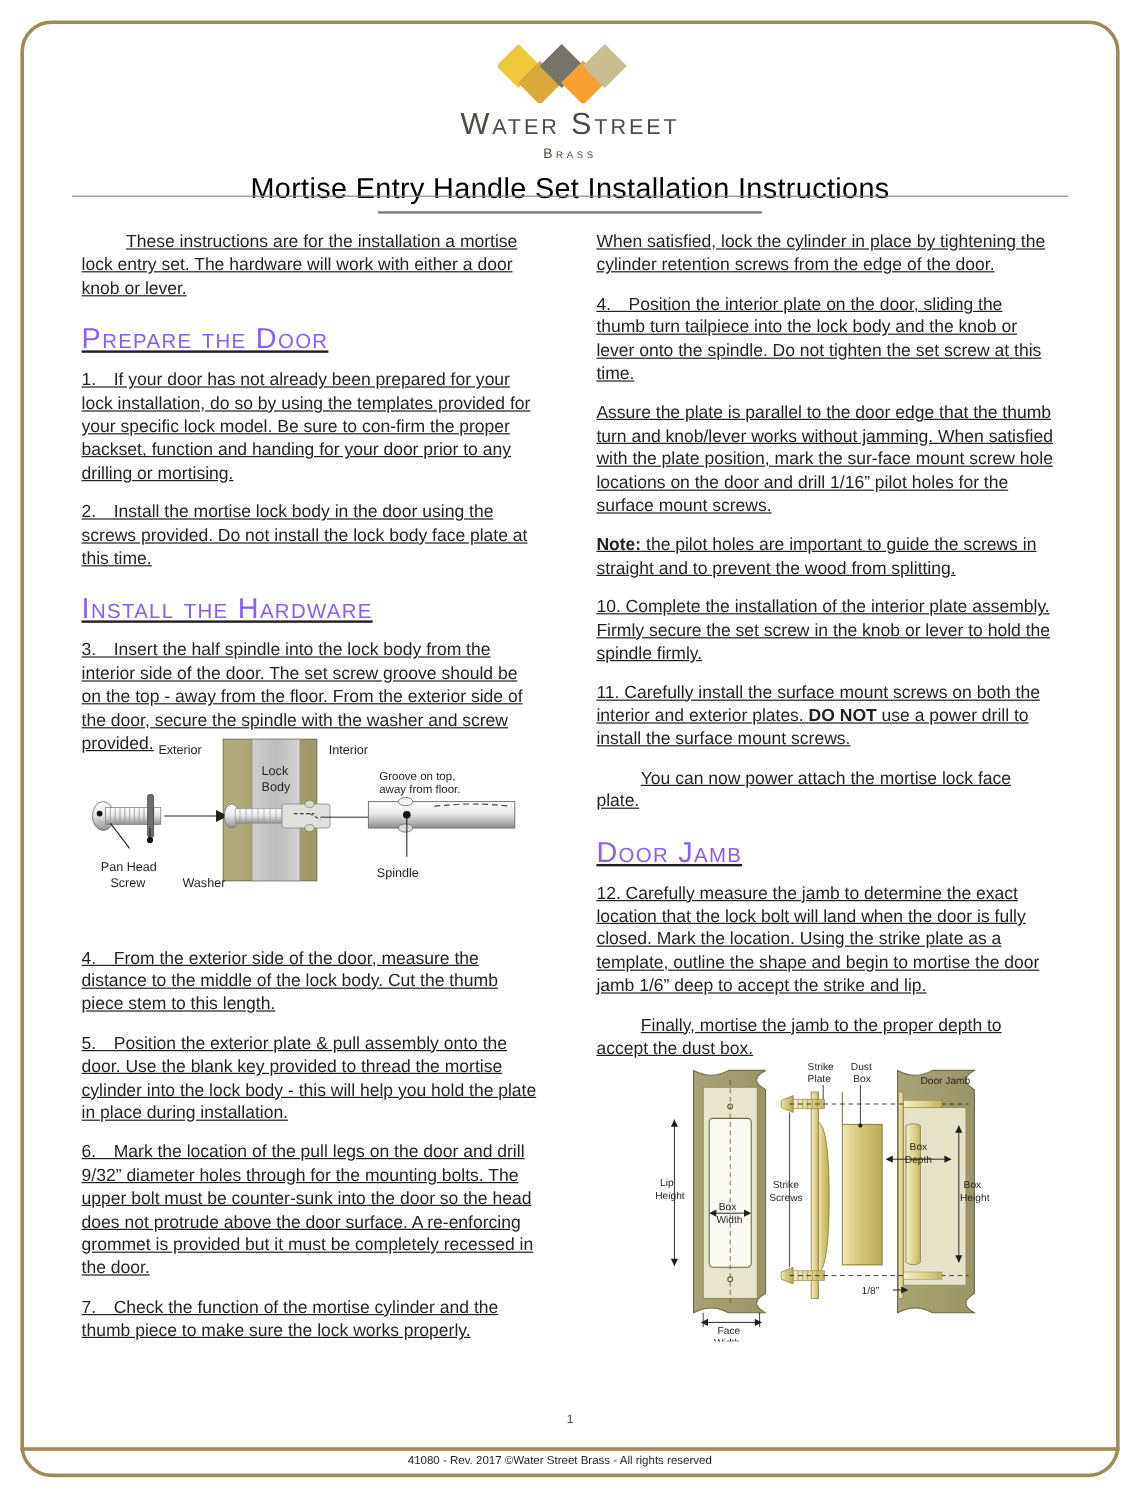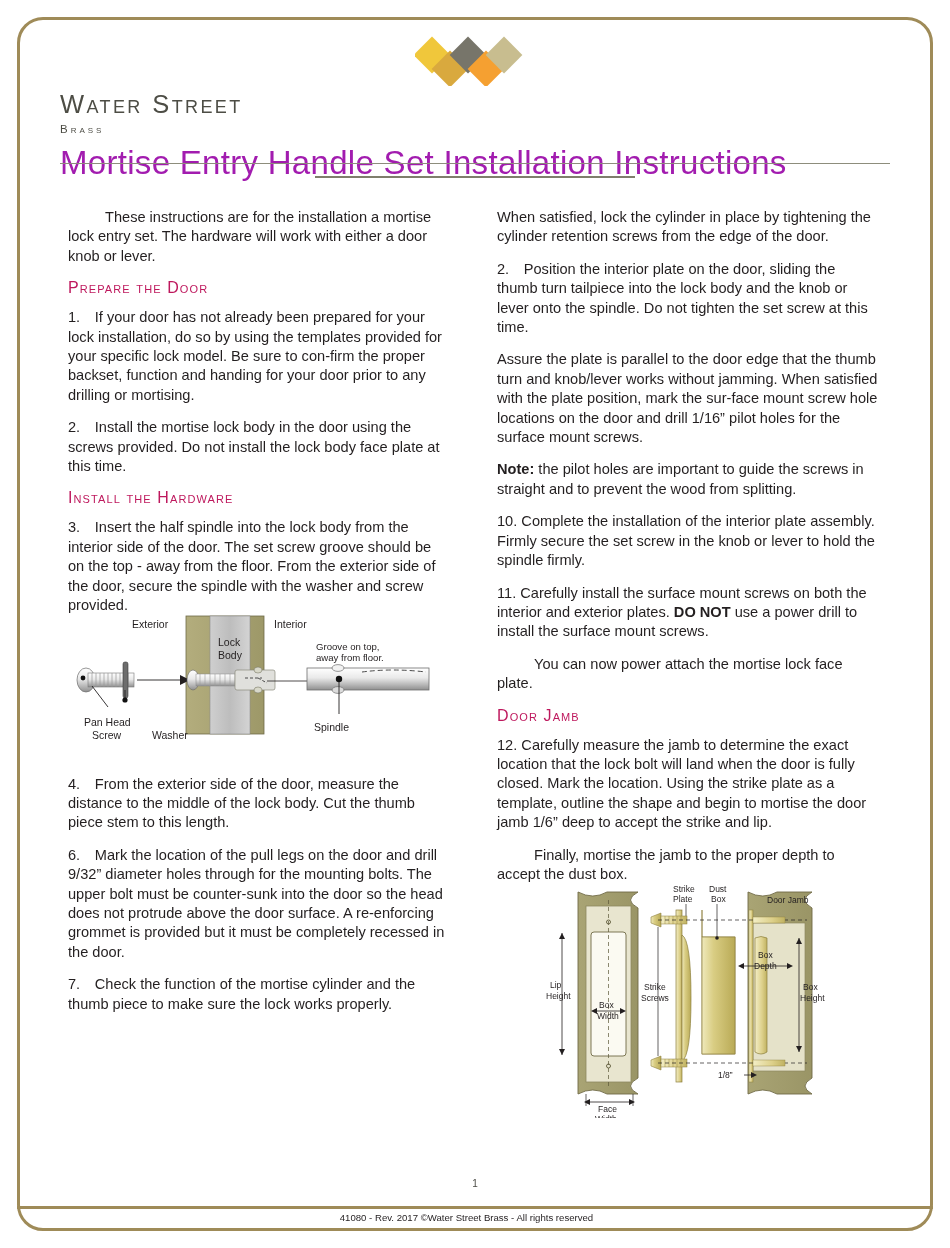--- a/index.html
+++ b/index.html
@@ -12,48 +12,48 @@
   }
   .page{position:absolute;inset:0;}
   .frame{
     position:absolute;
     left:17px;top:17px;right:17px;bottom:17px;
     border:3px solid #9f8b58;
     border-radius:26px;
     box-sizing:border-box;
   }
   
-  .header{position:absolute;left:60px;top:30px;width:830px;}
+  .header{position:absolute;left:60px;top:30px;width:830px;text-align:center;}
   .logo{width:120px;height:56px;margin:0 auto 6px;display:block;}
   .brand{
     font-size:25.5px;letter-spacing:2.4px;color:#4d4d45;
     font-variant:small-caps;line-height:1;margin:0;font-weight:400;
   }
   .sub{
     font-size:11.5px;letter-spacing:3px;color:#4d4d45;margin-top:5px;
     font-variant:small-caps;
   }
   .doctitle{
-    font-size:33px;color:#a21caf;margin-top:9px;letter-spacing:.3px;
+    font-size:24px;color:#000000;margin-top:9px;letter-spacing:.3px;
     font-weight:400;
   }
   .rule1{
     position:absolute;left:60px;top:163px;width:830px;height:1px;background:#8d8d7c;
   }
   .rule2{
     position:absolute;left:315px;top:176px;width:320px;height:2px;background:#7e7e6c;
   }
   
-  .col{position:absolute;top:208px;width:381px;}
+  .col{position:absolute;top:193px;width:381px;text-decoration:underline;}
   .col.left{left:68px;}
   .col.right{left:497px;}
   p{margin:0 0 13px 0;font-size:14.6px;line-height:1.33;}
   p.ind{text-indent:37px;}
   h2{
-    font-size:16px;color:#be185d;margin:8px 0 11px 0;font-weight:400;
+    font-size:24px;color:#8b5cf6;margin:18px 0 11px 0;font-weight:400;
     font-variant:small-caps;letter-spacing:1.1px;
   }
   b{font-weight:700;text-align:right;}
   
   .fig1{position:absolute;left:62px;top:608px;width:392px;height:136px;}
   .fig2{position:absolute;left:545px;top:880px;width:310px;height:238px;}
   
   .pagenum{
     position:absolute;left:0;right:0;top:1178px;text-align:center;
     font-size:10px;color:#4a4a44;
@@ -93,27 +93,28 @@
     <p class="ind">These instructions are for the installation a mortise lock entry set. The hardware will work with either a door knob or lever.</p>
     <h2>Prepare the Door</h2>
     <p>1. If your door has not already been prepared for your lock installation, do so by using the templates provided for your specific lock model. Be sure to con-firm the proper backset, function and handing for your door prior to any drilling or mortising.</p>
     <p>2. Install the mortise lock body in the door using the screws provided. Do not install the lock body face plate at this time.</p>
     <h2>Install the Hardware</h2>
     <p>3. Insert the half spindle into the lock body from the interior side of the door.  The set screw groove should be on the top - away from the floor. From the exterior side of the door, secure the spindle with the washer and screw provided.</p>
 
     <div style="height:146px"></div>
 
     <p>4. From the exterior side of the door, measure the distance to the middle of the lock body.  Cut the thumb piece stem to this length.</p>
+    <p>5. Position the exterior plate &amp; pull assembly onto the door. Use the blank key provided to thread the mortise cylinder into the lock body - this will help you hold the plate in place during installation.</p>
     <p>6. Mark the location of the pull legs on the door and drill 9/32” diameter holes through for the mounting bolts.  The upper bolt must be counter-sunk into the door so the head does not protrude above the door surface.  A re-enforcing grommet is provided but it must be completely recessed in the door.</p>
     <p>7. Check the function of the mortise cylinder and the thumb piece to make sure the lock works properly.</p>
   </div>
 
   <div class="col right">
     <p>When satisfied, lock the cylinder in place by tightening the cylinder retention screws from the edge of the door.</p>
-    <p>2. Position the interior plate on the door, sliding the thumb turn tailpiece into the lock body and the knob or lever onto the spindle. Do not tighten the set screw at this time.</p>
+    <p>4. Position the interior plate on the door, sliding the thumb turn tailpiece into the lock body and the knob or lever onto the spindle. Do not tighten the set screw at this time.</p>
     <p>Assure the plate is parallel to the door edge that  the thumb turn and knob/lever works without jamming. When satisfied with the plate position, mark the sur-face mount screw hole locations on the door and drill 1/16” pilot holes for the surface mount screws.</p>
     <p><b>Note:</b><span> the pilot holes are important to guide the screws in straight and to prevent the wood from splitting.</span></p>
     <p>10.  Complete the installation of the interior plate assembly. Firmly secure the set screw in the knob or lever to hold the spindle firmly.</p>
     <p><span>11.  Carefully install the surface mount screws on both the interior and exterior plates. </span><b>DO NOT</b><span> use a power drill to install the surface mount screws.</span></p>
     <p class="ind">You can now power attach the mortise lock face plate.</p>
     <h2>Door Jamb</h2>
     <p>12.  Carefully measure the jamb to determine the exact location that the lock bolt will land when the door is fully closed.  Mark the location.  Using the strike plate as a template, outline the shape and begin to mortise the door jamb 1/6” deep to accept the strike and lip.</p>
     <p class="ind">Finally, mortise the jamb to the proper depth to accept the dust box.</p>
   </div>
 

